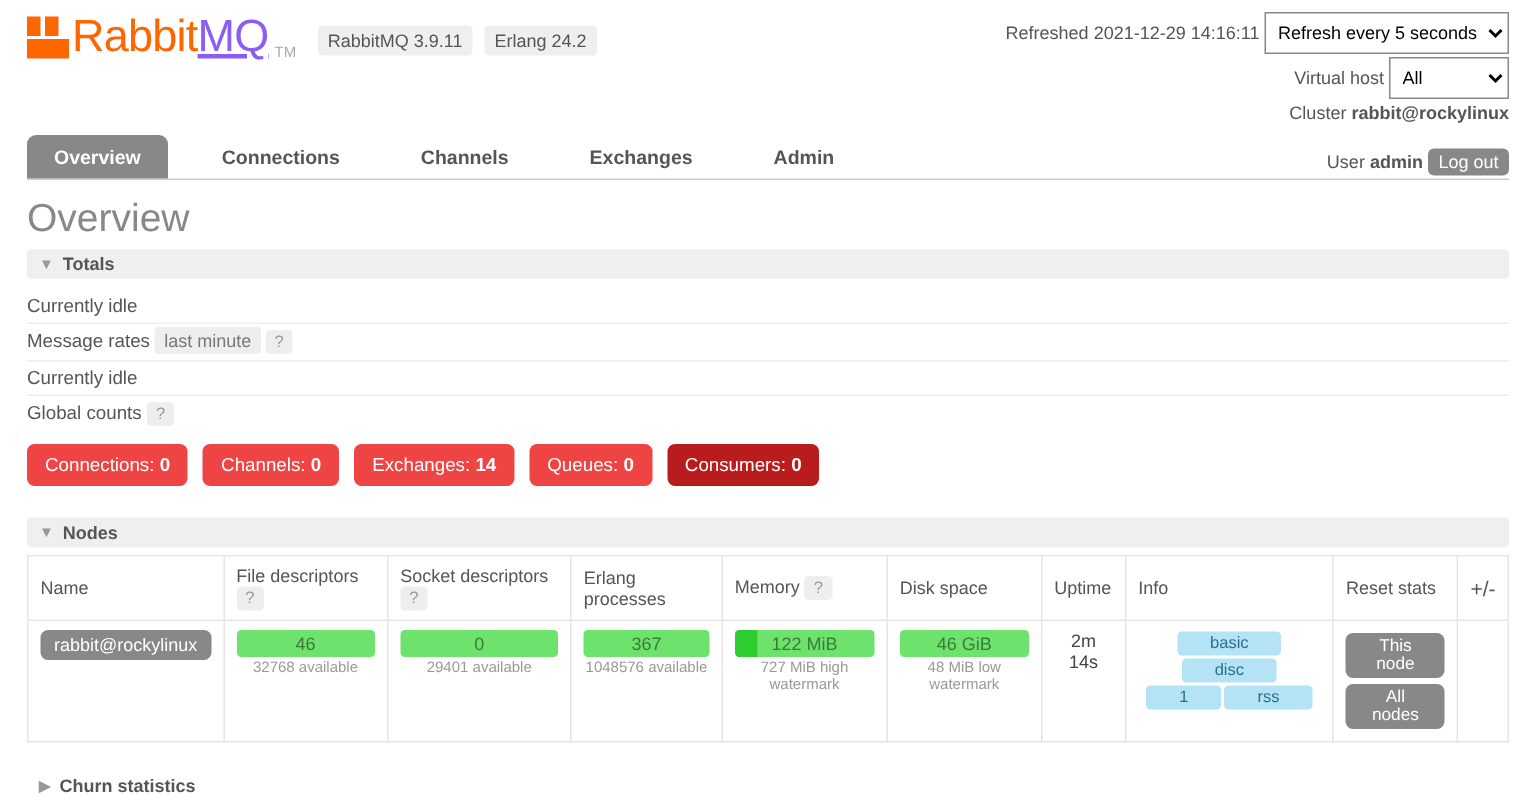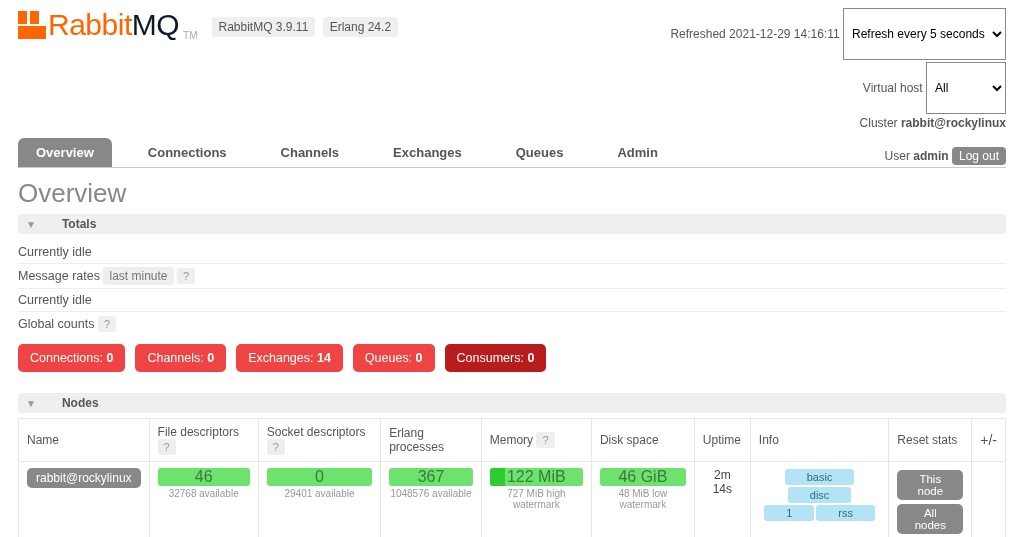--- a/index.html
+++ b/index.html
@@ -13,56 +13,56 @@
   }
   
   .topbar { display: flex; align-items: flex-start; }
   .logo { display: flex; align-items: center; }
   .logo-mark { width: 28px; height: 28px; position: relative; margin-right: 2px; }
   .logo-mark div { position: absolute; background:#f60; }
   .logo-mark .a{left:0;top:0;width:9px;height:13px;}
   .logo-mark .b{left:12px;top:0;width:9px;height:13px;}
   .logo-mark .c{left:0;top:15px;width:28px;height:13px;}
   .logo-text { font-size: 30px; color:#f60; font-weight:400; letter-spacing:-0.5px;}
-  .logo-text .mq { color:#0f172a; }
+  .logo-text .mq { color:#8b5cf6;text-decoration:underline; }
   .logo-tm { font-size:10px; color:#aaa; margin-left:4px; position:relative; top:10px;}
   .version-chips { margin-left: 14px; margin-top:12px;}
   .chip { background:#efefef; color:#555; padding:3px 7px; border-radius:3px; font-size:12px; margin-right:4px;}
   .status-block { margin-left:auto; text-align:right; font-size:12px; color:#555;}
   .status-block > div { margin-bottom:2px; }
-  select { font-size:12px; border:1px solid #888; background:#fff; padding:17px 4px;}
+  select { font-size:12px; border:1px solid #888; background:#fff; padding:5px 4px;}
   .logout { background:#888; color:#fff; border-radius:4px; padding:2px 7px; font-size:12px; cursor:pointer;}
   
   .tabs { margin-top:6px; border-bottom:1px solid #ccc; display:flex; align-items:flex-end; position:relative;}
   .tab { padding:7px 18px; font-size:13px; font-weight:bold; color:#555; cursor:pointer; border-radius:6px 6px 0 0; margin-right:18px;}
   .tab.active { background:#888; color:#fff;}
   .user-right { position:absolute; right:0; bottom:4px; text-align:right; font-size:12px; color:#555;}
   h1.page-title { font-size:26px; font-weight:normal; color:#888; margin:10px 0 4px 0;}
   
-  .sect-head { background:#eef0f0; border-radius:3px; padding:3px 8px; font-weight:bold; font-size:12px; color:#555; margin:5px 0; display:flex; align-items:center; cursor:pointer;gap:20px;}
+  .sect-head { background:#eef0f0; border-radius:3px; padding:3px 8px; font-weight:bold; font-size:12px; color:#555; margin:5px 0; display:flex; align-items:center; cursor:pointer;}
   .toggle { font-size:10px; color:#999; margin-right:6px;}
   .toggle.right::before { content:"▶"; }
   .toggle.down::before { content:"▼"; }
   .sect-body { padding:2px 0 4px 0;}
   .row { padding:4px 0; border-bottom:1px solid #eee; font-size:12.5px; color:#555;}
   .row:last-child { border-bottom:none; }
   .muted-chip { background:#eee; color:#777; padding:2px 6px; border-radius:3px; font-size:12px;}
   .help { display:inline-block; background:#eee; color:#999; padding:2px 6px; border-radius:3px; font-size:11px; cursor:help;}
   
   .counts { display:flex; gap:10px; margin:8px 0 12px 0;}
   .count-box { background:#ef4444; color:#fff; padding:7px 12px; border-radius:5px; font-size:12.5px; cursor:pointer;}
   .count-box.dim { background:#b91c1c;}
   .count-box b { font-weight:bold;}
   
   table.nodes { width:100%; border-collapse:collapse; font-size:12px; }
   table.nodes th { text-align:left; font-weight:normal; color:#555; padding:6px 8px; border:1px solid #e5e5e5; background:#fff;}
   table.nodes td { padding:6px 8px; border:1px solid #e5e5e5; vertical-align:top; text-align:center;}
   table.nodes td.name { text-align:left;}
   .node-name { background:#888; color:#fff; padding:3px 9px; border-radius:5px; display:inline-block;}
-  .bar { height:18px; border-radius:3px; text-align:center; color:#3a7a3a; font-size:16px; line-height:18px; position:relative;}
+  .bar { height:18px; border-radius:3px; text-align:center; color:#3a7a3a; font-size:12px; line-height:18px; position:relative;}
   .bar.green { background:#6de26d;}
   .bar .fill { position:absolute; left:0; top:0; bottom:0; background:#2ecc2e; border-radius:3px 0 0 3px;}
   .bar span { position:relative; }
   .sub { font-size:10px; color:#999; margin-top:2px;}
   .info-chip { background:#b3e3f5; color:#2b6f8c; padding:2px 22px; border-radius:3px; font-size:11px; display:inline-block; margin:1px;}
   .btn-grey { background:#888; color:#fff; padding:3px 10px; border-radius:5px; font-size:11.5px; display:inline-block; margin:2px 0; cursor:pointer;}
   .pm-col { width:28px; font-size:14px; color:#666; text-align:center; cursor:pointer;}
 </style>
 </head>
 <body>
@@ -104,21 +104,20 @@
     </div>
   </div>
 </div>
 
 
 <div class="tabs">
   <div class="tab active">Overview</div>
   <div class="tab">Connections</div>
   <div class="tab">Channels</div>
   <div class="tab">Exchanges</div>
-  <div class="tab">Queues</div>
   <div class="tab">Admin</div>
   <div class="user-right">
     <span>User</span>
     <b>admin</b>
     <span class="logout">Log out</span>
   </div>
 </div>
 
 <h1 class="page-title">Overview</h1>
 

